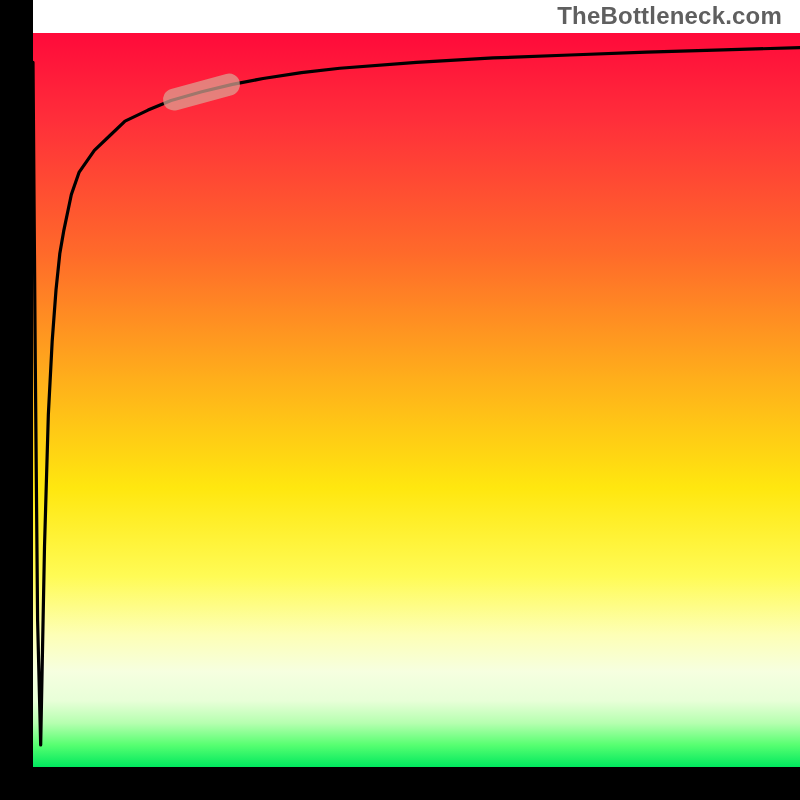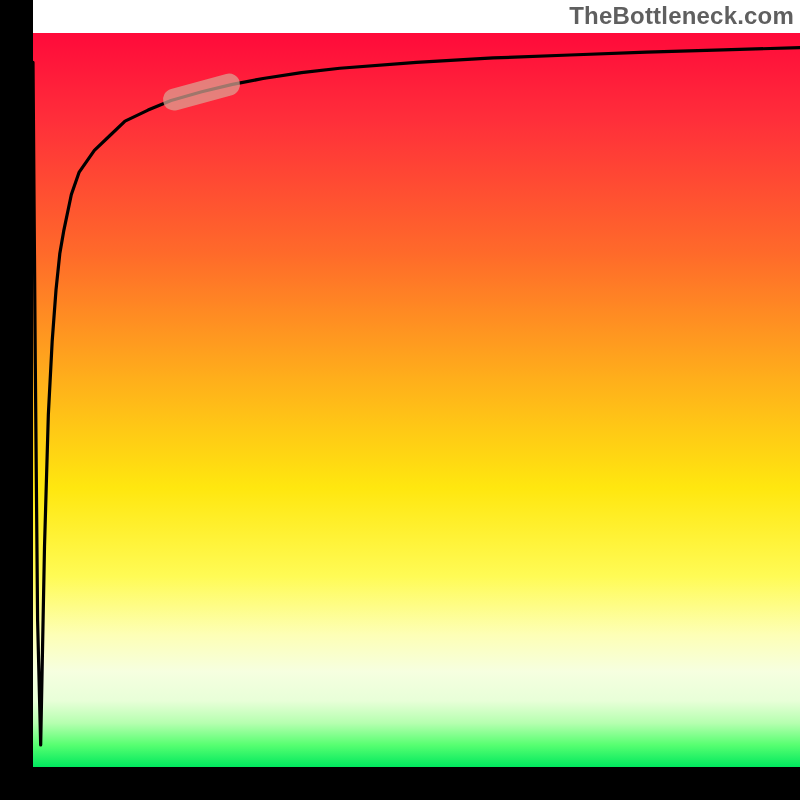--- a/index.html
+++ b/index.html
@@ -12,21 +12,21 @@
     font-family: Arial, Helvetica, sans-serif;
   }
   .stage {
     position: relative;
     width: 800px;
     height: 800px;
   }
   .watermark {
     position: absolute;
     top: 2px;
-    right: 6px;
+    right: 18px;
     font-size: 24px;
     font-weight: 700;
     color: #5f5f5f;
     letter-spacing: 0.2px;
     z-index: 5;
     user-select: none;
   }
   .frame {
     position: absolute;
     left: 0;

